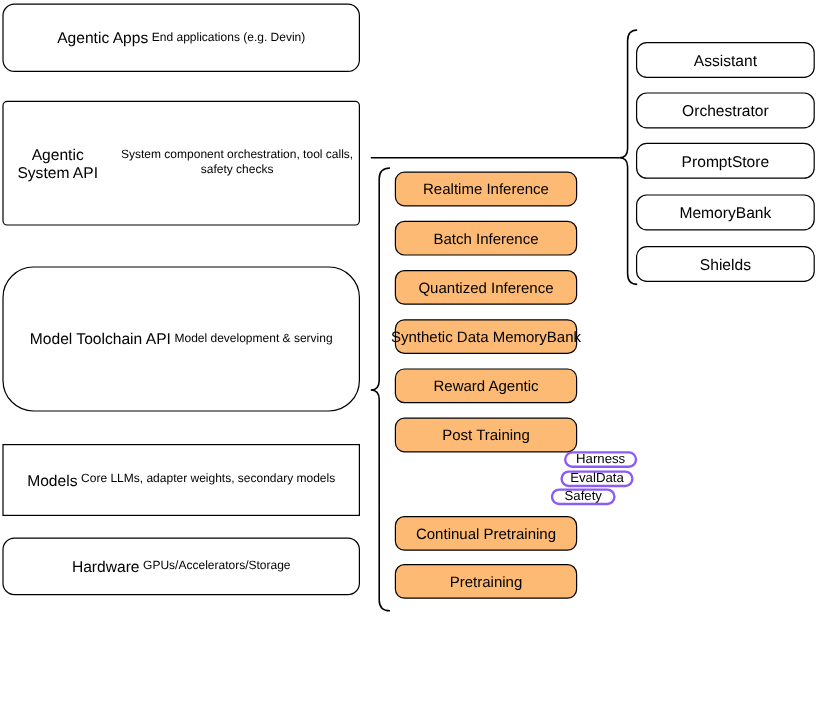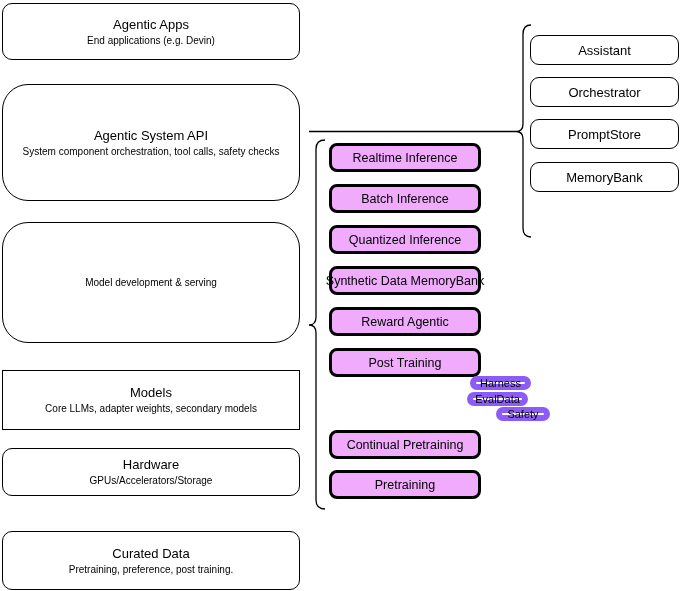--- a/index.html
+++ b/index.html
@@ -18,36 +18,36 @@
     width: 682px; height: 591px;
   }
   .lbox {
     position: absolute;
     left: 2px;
     width: 298px;
     border: 1px solid #000000;
     background: #ffffff;
     box-sizing: border-box;
     display: flex;
-    flex-direction: column;
+    flex-direction: row;
     align-items: center;
     justify-content: center;
     gap: 3px;
     text-align: center;
   }
   .lbox .title { font-size: 13px; line-height: 15px; }
   .lbox .subtitle { font-size: 10px; line-height: 12px; }
   .mbox {
     position: absolute;
     left: 329px;
     width: 152px;
     height: 29px;
-    border: 3px solid #000000;
+    border: 1px solid #000000;
     border-radius: 8px;
-    background: #f0abfc;
+    background: #fdba74;
     box-sizing: border-box;
     display: flex;
     align-items: center;
     justify-content: center;
     font-size: 12.5px;
     white-space: nowrap;
   }
   .rbox {
     position: absolute;
     left: 530px;
@@ -59,21 +59,21 @@
     box-sizing: border-box;
     display: flex;
     align-items: center;
     justify-content: center;
     font-size: 13px;
     white-space: nowrap;
   }
   .pill {
     position: absolute;
     height: 14px;
-    border: 6px solid #8b5cf6;
+    border: 2px solid #8b5cf6;
     border-radius: 999px;
     background: #ffffff;
     box-sizing: border-box;
     display: flex;
     align-items: center;
     justify-content: center;
     font-size: 11px;
     line-height: 12px;
     white-space: nowrap;
     z-index: 3;
@@ -91,38 +91,35 @@
 
     <path d="M 531 25 C 526 25 523 28 523 34 L 523 124 C 523 129 521 131.5 516 131.5 C 521 131.5 523 134 523 139 L 523 228 C 523 234 526 237 531 237" fill="none" stroke="#000000" stroke-width="1.3"></path>
 
     <line x1="309" y1="131.5" x2="516" y2="131.5" stroke="#000000" stroke-width="1.3"></line>
   </svg>
 
   <div class="lbox node" style="top:3px;height:57px;border-radius:10px">
     <div class="title">Agentic Apps</div>
     <div class="subtitle">End applications (e.g. Devin)</div>
   </div>
-  <div class="lbox node" style="top:84px;height:117px;border-radius:26px">
+  <div class="lbox node" style="top:84px;height:104px;border-radius:4px">
     <div class="title">Agentic System API</div>
     <div class="subtitle">System component orchestration, tool calls, safety checks</div>
   </div>
   <div class="lbox node" style="top:222px;height:121px;border-radius:26px">
+    <div class="title">Model Toolchain API</div>
     <div class="subtitle">Model development &amp; serving</div>
   </div>
   <div class="lbox node" style="top:370px;height:60px;border-radius:0">
     <div class="title">Models</div>
     <div class="subtitle">Core LLMs, adapter weights, secondary models</div>
   </div>
   <div class="lbox node" style="top:448px;height:48px;border-radius:10px">
     <div class="title">Hardware</div>
     <div class="subtitle">GPUs/Accelerators/Storage</div>
-  </div>
-  <div class="lbox node" style="top:531px;height:59px;border-radius:10px">
-    <div class="title">Curated Data</div>
-    <div class="subtitle">Pretraining, preference, post training.</div>
   </div>
 
   <div class="mbox node" style="top:143px">
     <span>Realtime Inference</span>
   </div>
   <div class="mbox node" style="top:184px">
     <span>Batch Inference</span>
   </div>
   <div class="mbox node" style="top:225px">
     <span>Quantized Inference</span>
@@ -142,30 +139,33 @@
   <div class="mbox node" style="top:470px">
     <span>Pretraining</span>
   </div>
 
   <div class="pill" style="left:470px;top:376px;width:61px">
     <span>Harness</span>
   </div>
   <div class="pill" style="left:467px;top:392px;width:61px">
     <span>EvalData</span>
   </div>
-  <div class="pill" style="left:496px;top:407px;width:54px">
+  <div class="pill" style="left:459px;top:407px;width:54px">
     <span>Safety</span>
   </div>
 
   <div class="rbox node" style="top:35px">
     <span>Assistant</span>
   </div>
   <div class="rbox node" style="top:77px">
     <span>Orchestrator</span>
   </div>
   <div class="rbox node" style="top:119px">
     <span>PromptStore</span>
   </div>
   <div class="rbox node" style="top:162px">
     <span>MemoryBank</span>
   </div>
+  <div class="rbox node" style="top:205px">
+    <span>Shields</span>
+  </div>
 
 </div>
 
 </body></html>

